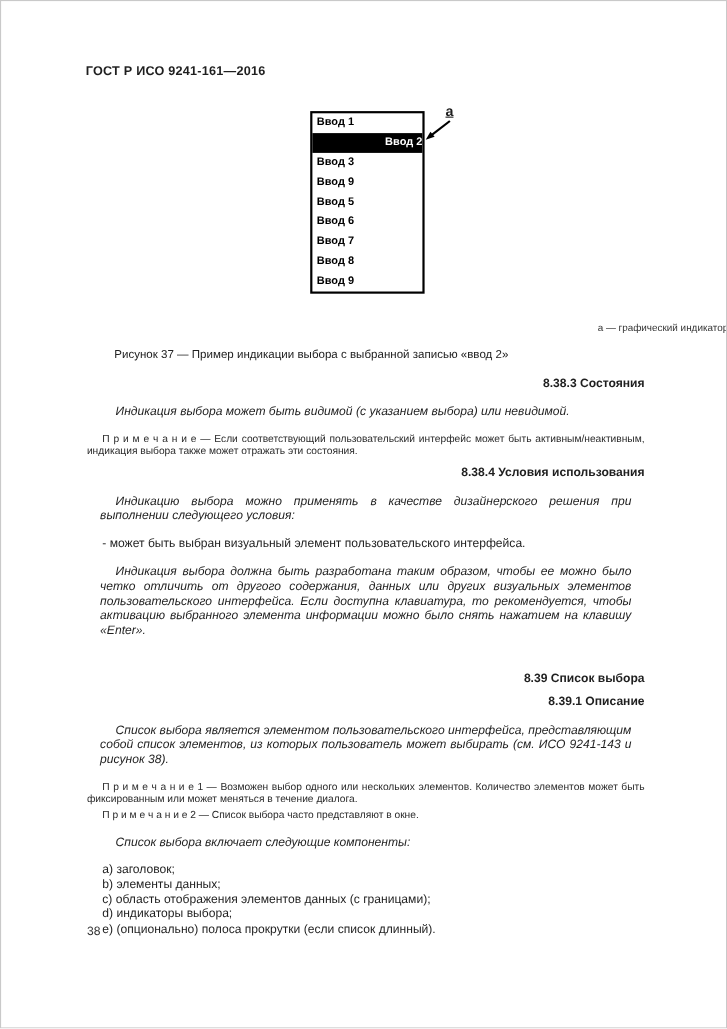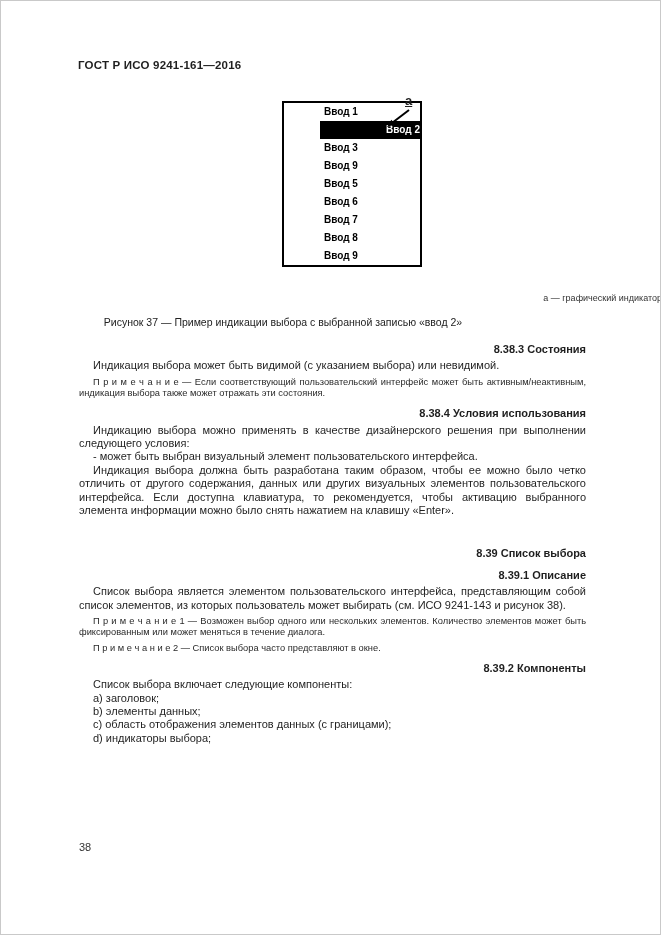--- a/index.html
+++ b/index.html
@@ -13,21 +13,21 @@
     overflow:hidden;
   }
   .doc-header {
     position:absolute; left:77px; top:58px;
     font-size:11.5px; font-weight:bold; letter-spacing:0.2px;
   }
   
   .figure-area { position:absolute; left:0; top:100px; width:661px; height:166px; }
   .listbox {
     position:absolute; left:281px; top:0;
-    width:100px; border:2px solid #000; background:#fff;padding-left:36px;
+    width:100px; border:2px solid #000; background:#fff;
   }
   .lb-item {
     height:18px; line-height:18px;
     padding-left:4px;
     font-size:10px; font-weight:bold; color:#000;
     white-space:nowrap;
   }
   .lb-item.selected { background:#000; color:#fff;text-align:right; }
   .pointer-label {
     position:absolute; left:404px; top:-8px;
@@ -42,21 +42,21 @@
     position:absolute; left:0; top:315px; width:564px;
     text-align:center; font-size:10.5px; color:#222;
   }
   
   .body-text {
     position:absolute; left:78px; top:342px; width:507px;
     font-size:11px; line-height:13.4px; text-align:justify;
   }
   .h { font-weight:bold; margin:8px 0 3px; text-indent:14px; text-align:right; }
   .h-major { margin-top:30px; }
-  .p { margin:0; text-indent:14px; }
+  .p { margin:12px; text-indent:14px;font-style:italic; }
   .note { font-size:9.3px; line-height:11.2px; margin:4px 0 4px; text-indent:14px; color:#2a2a2a; }
   .li { margin:0; padding-left:14px; text-indent:0; text-align:left; }
   .page-number {
     position:absolute; left:78px; top:840px;
     font-size:11px; color:#333;
   }
 </style>
 </head>
 <body>
 
@@ -97,23 +97,23 @@
 
     <p class="p">Индикация выбора должна быть разработана таким образом, чтобы ее можно было четко отличить от другого содержания, данных или других визуальных элементов пользовательского интерфейса. Если доступна клавиатура, то рекомендуется, чтобы активацию выбранного элемента информации можно было снять нажатием на клавишу «Enter».</p>
 
     <p class="h h-major">8.39 Список выбора</p>
 
     <p class="h">8.39.1 Описание</p>
     <p class="p">Список выбора является элементом пользовательского интерфейса, представляющим собой список элементов, из которых пользователь может выбирать (см. ИСО 9241-143 и рисунок 38).</p>
     <p class="note">П р и м е ч а н и е 1 — Возможен выбор одного или нескольких элементов. Количество элементов может быть фиксированным или может меняться в течение диалога.</p>
     <p class="note">П р и м е ч а н и е 2 — Список выбора часто представляют в окне.</p>
 
-    <p class="h">8.39.2 Компоненты</p>
     <p class="p">Список выбора включает следующие компоненты:</p>
     <p class="li">a) заголовок;</p>
     <p class="li">b) элементы данных;</p>
     <p class="li">c) область отображения элементов данных (с границами);</p>
     <p class="li">d) индикаторы выбора;</p>
+    <p class="li">e) (опционально) полоса прокрутки (если список длинный).</p>
   </div>
 
   <div class="page-number">38</div>
 
 </div>
 
 </body></html>

